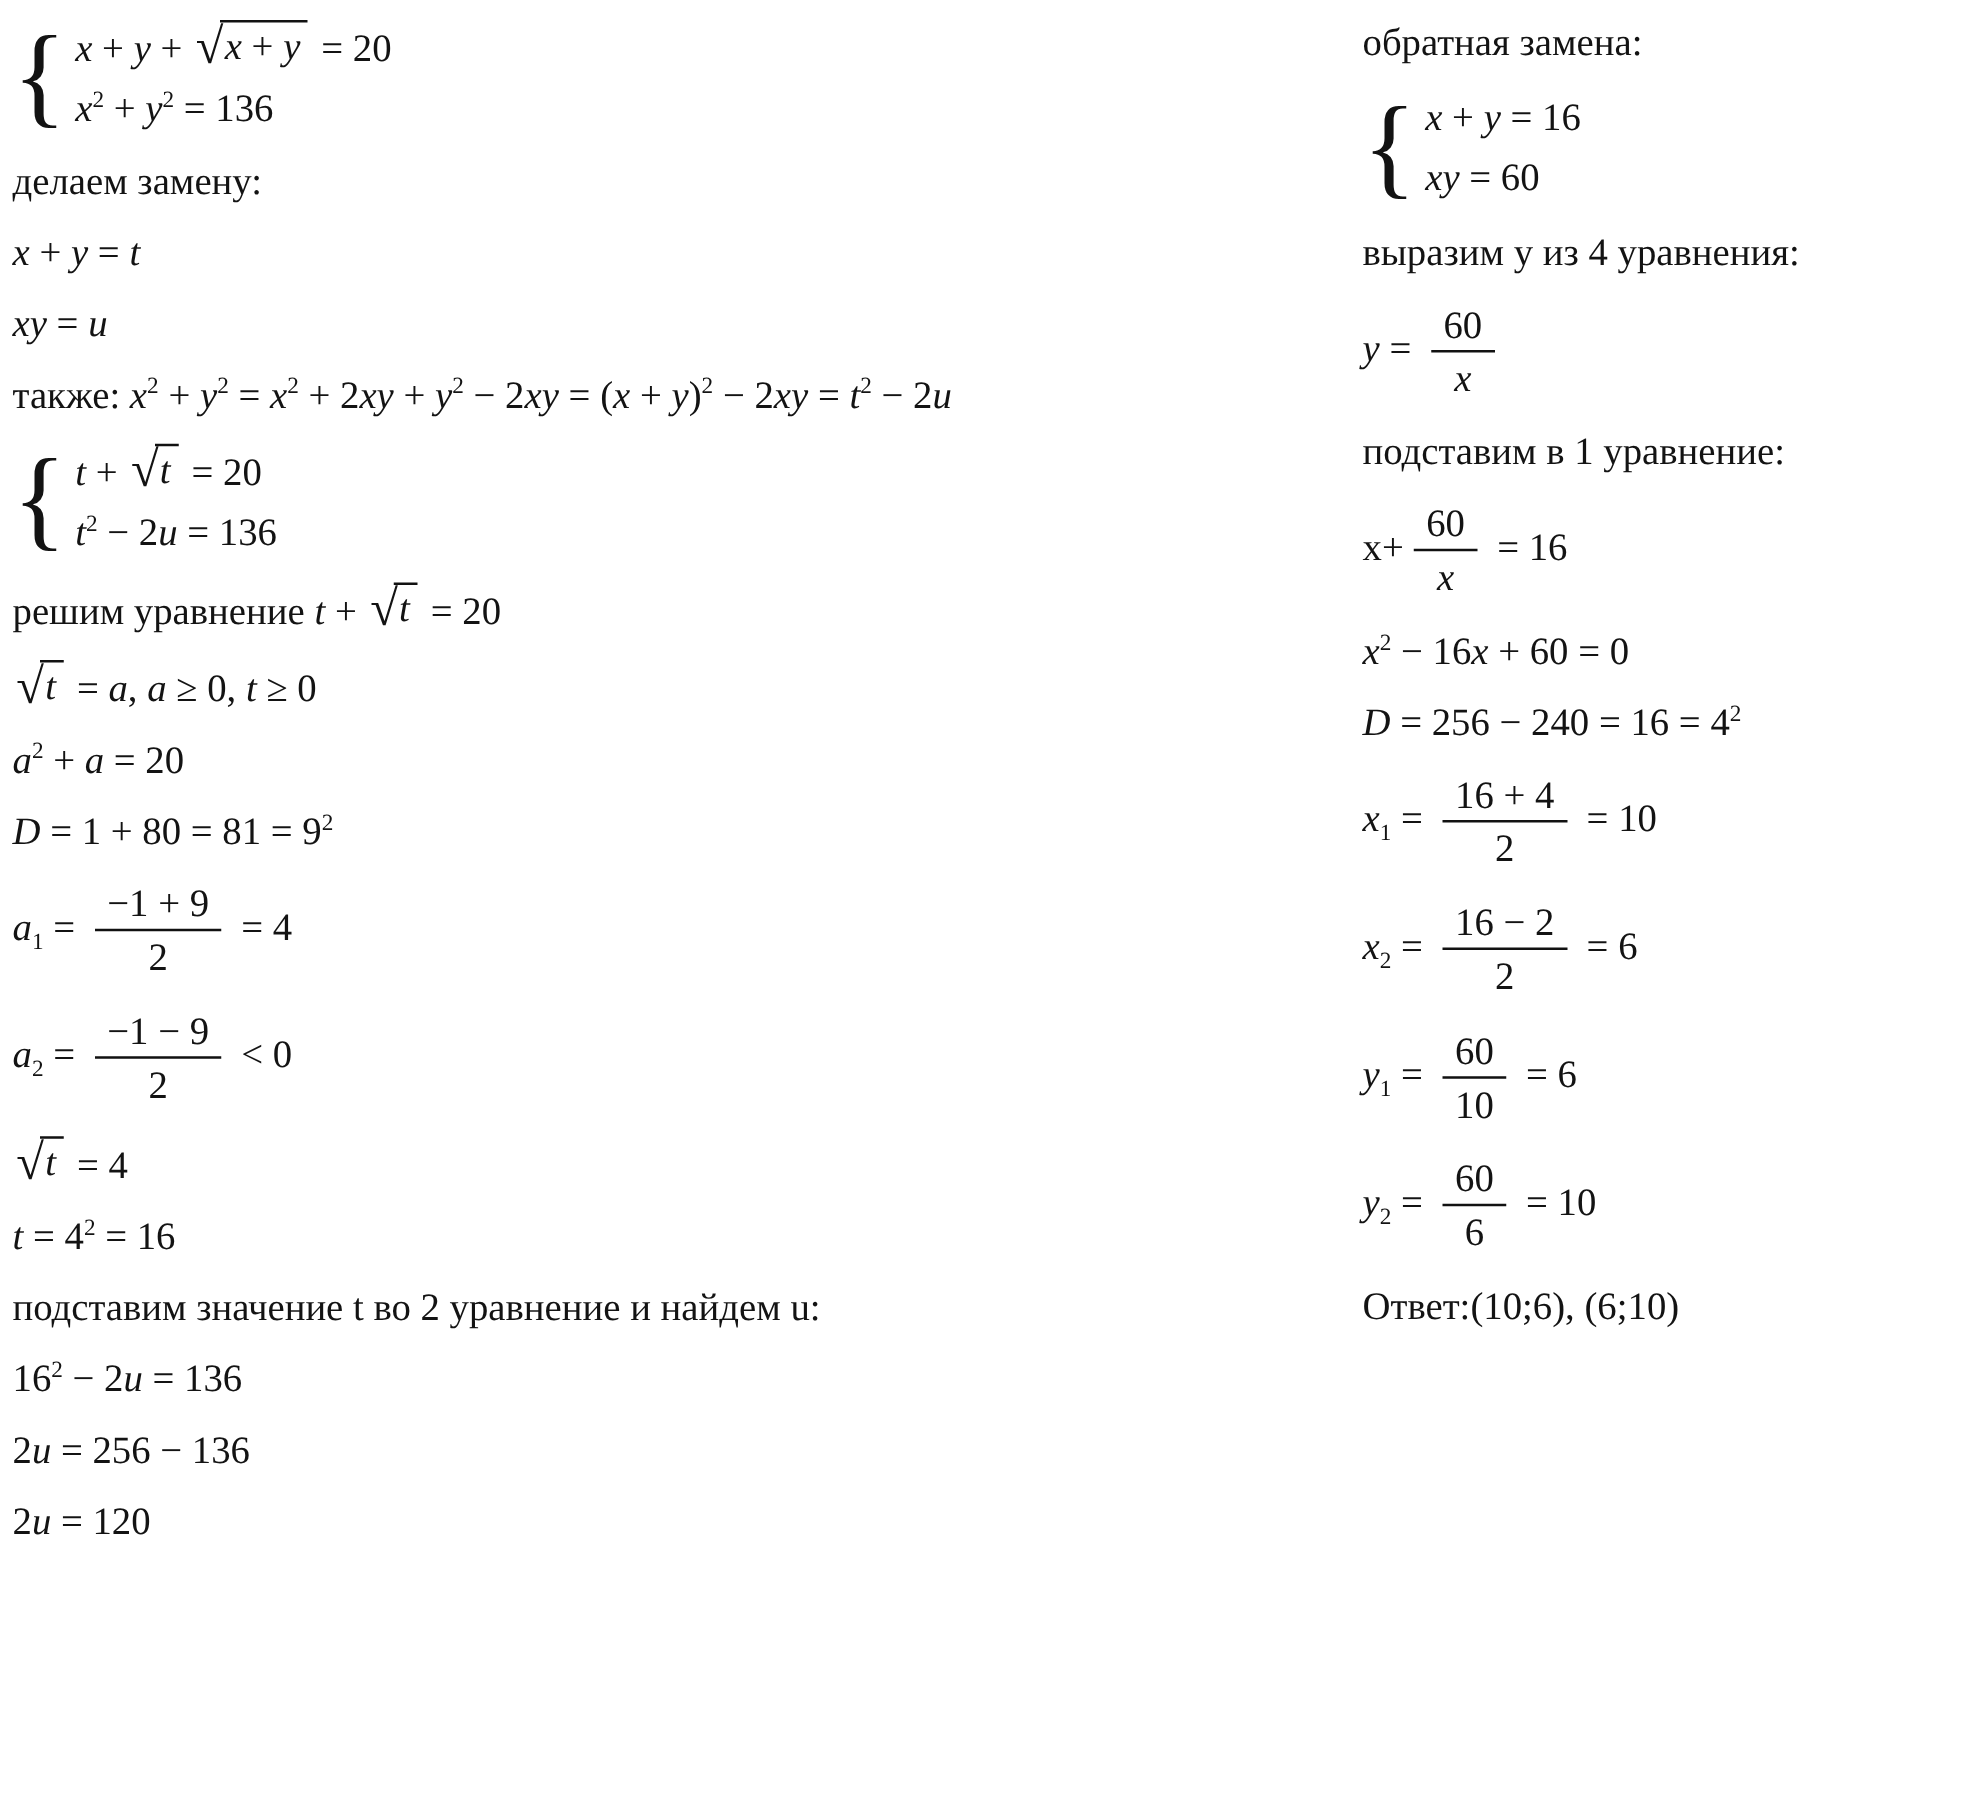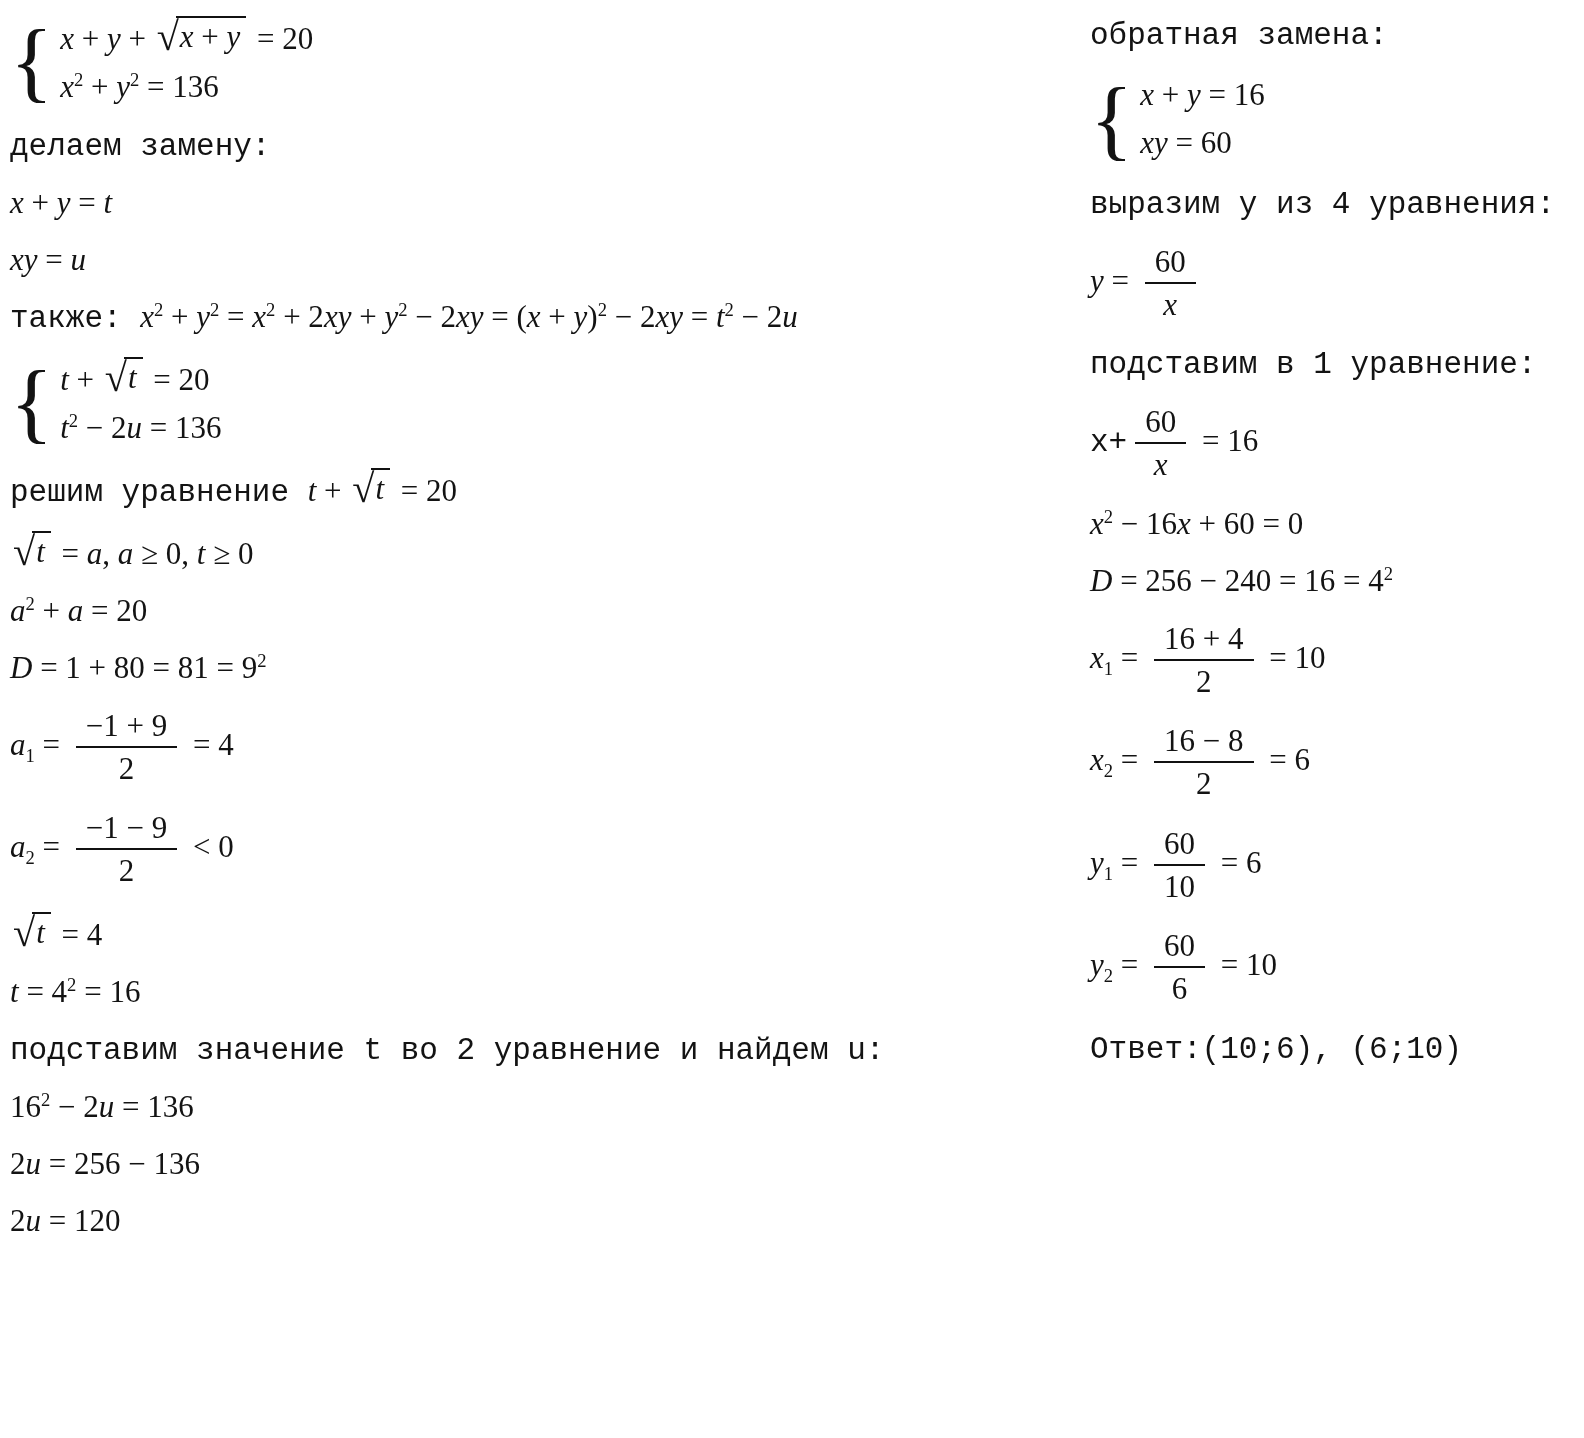--- a/index.html
+++ b/index.html
@@ -8,21 +8,21 @@
     display:flex;align-items:flex-start;
     padding:16px 0 10px 10px;
     font-family:"Liberation Serif","DejaVu Serif",serif;
     font-size:31px;color:#131313;
   }
   .col{display:block;}
   .col-left{flex:0 0 1080px;}
   .col-right{flex:1 1 auto;padding-right:20px;}
   .line{margin:0 0 21px 0;white-space:nowrap;}
   .line:last-child{margin-bottom:0;}
-  .txt{font-style:normal;font-family:Liberation Mono, monospace;}
+  .txt{font-style:normal;}
   .math i{font-style:italic;}
   sup{font-size:0.6em;vertical-align:super;line-height:0;}
   sub{font-size:0.6em;vertical-align:sub;line-height:0;}
   .frac{
     display:inline-flex;flex-direction:column;align-items:center;
     vertical-align:middle;margin:0 8px;text-align:center;line-height:1.25;
   }
   .fnum{display:block;padding:0 10px 0;border-bottom:2.5px solid #111;}
   .fden{display:block;padding:2px 10px 0;}
   .sqrt{display:inline-flex;align-items:stretch;margin:0 3px;vertical-align:baseline;}
@@ -108,21 +108,21 @@
           <span class="fnum"><span class="math">60</span></span>
           <span class="fden"><span class="math"><i>x</i></span></span>
         </span><span class="math"> = 16</span></div>
       <div class="line"><span class="math"><i>x</i></span><sup class="sup">2</sup><span class="math"> − 16<i>x</i> + 60 = 0</span></div>
       <div class="line"><span class="math"><i>D</i> = 256 − 240 = 16 = 4</span><sup class="sup">2</sup></div>
       <div class="line"><span class="math"><i>x</i></span><sub class="sub">1</sub><span class="math"> = </span><span class="frac">
           <span class="fnum"><span class="math">16 + 4</span></span>
           <span class="fden"><span class="math">2</span></span>
         </span><span class="math"> = 10</span></div>
       <div class="line"><span class="math"><i>x</i></span><sub class="sub">2</sub><span class="math"> = </span><span class="frac">
-          <span class="fnum"><span class="math">16 − 8</span></span>
+          <span class="fnum"><span class="math">16 − 2</span></span>
           <span class="fden"><span class="math">2</span></span>
         </span><span class="math"> = 6</span></div>
       <div class="line"><span class="math"><i>y</i></span><sub class="sub">1</sub><span class="math"> = </span><span class="frac">
           <span class="fnum"><span class="math">60</span></span>
           <span class="fden"><span class="math">10</span></span>
         </span><span class="math"> = 6</span></div>
       <div class="line"><span class="math"><i>y</i></span><sub class="sub">2</sub><span class="math"> = </span><span class="frac">
           <span class="fnum"><span class="math">60</span></span>
           <span class="fden"><span class="math">6</span></span>
         </span><span class="math"> = 10</span></div>

